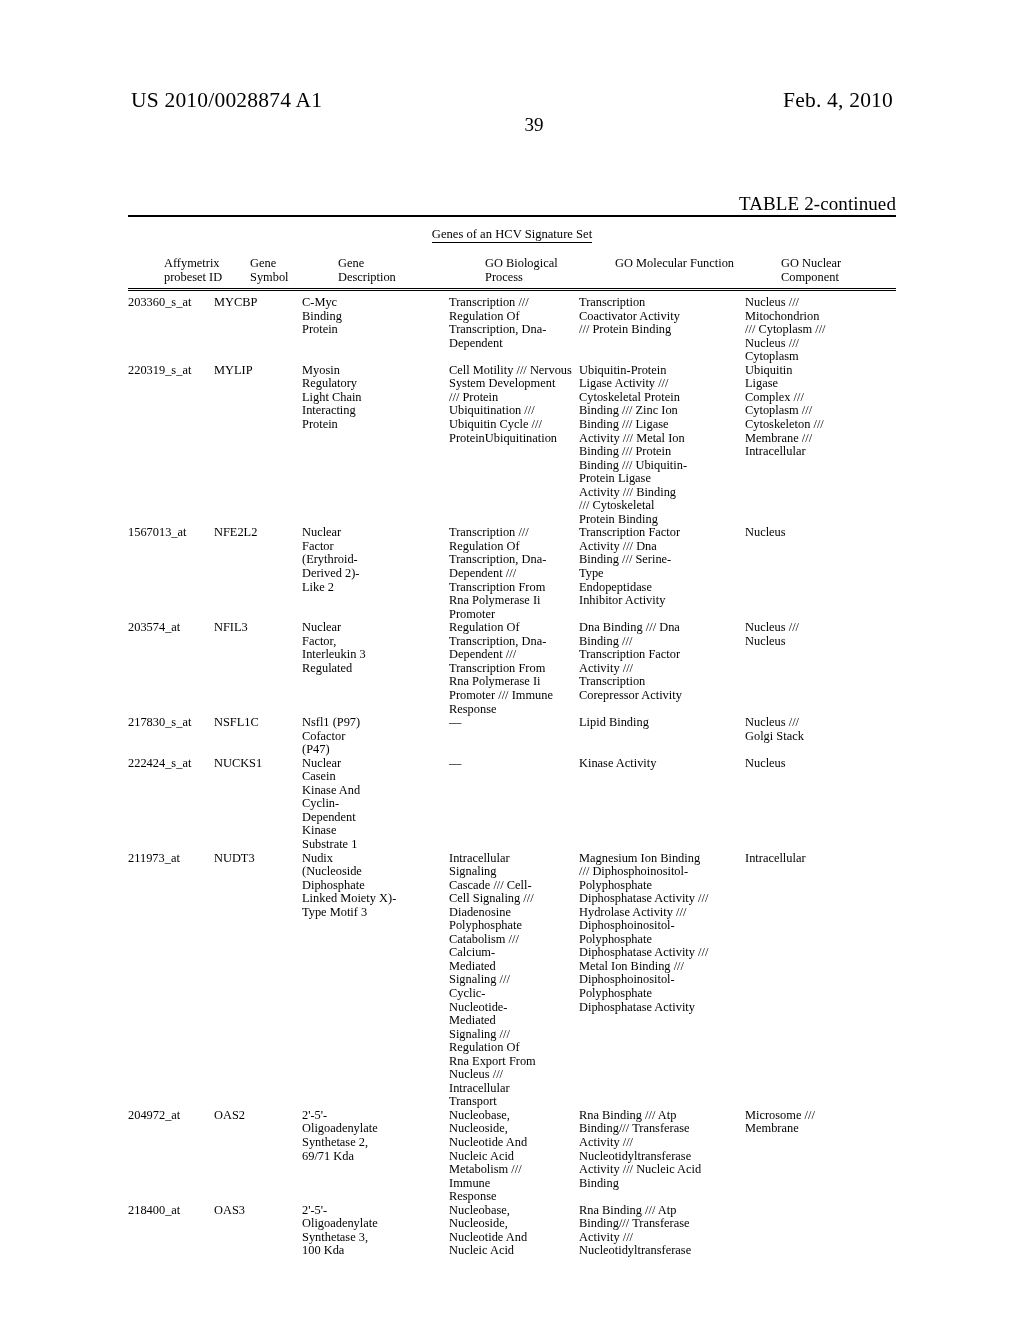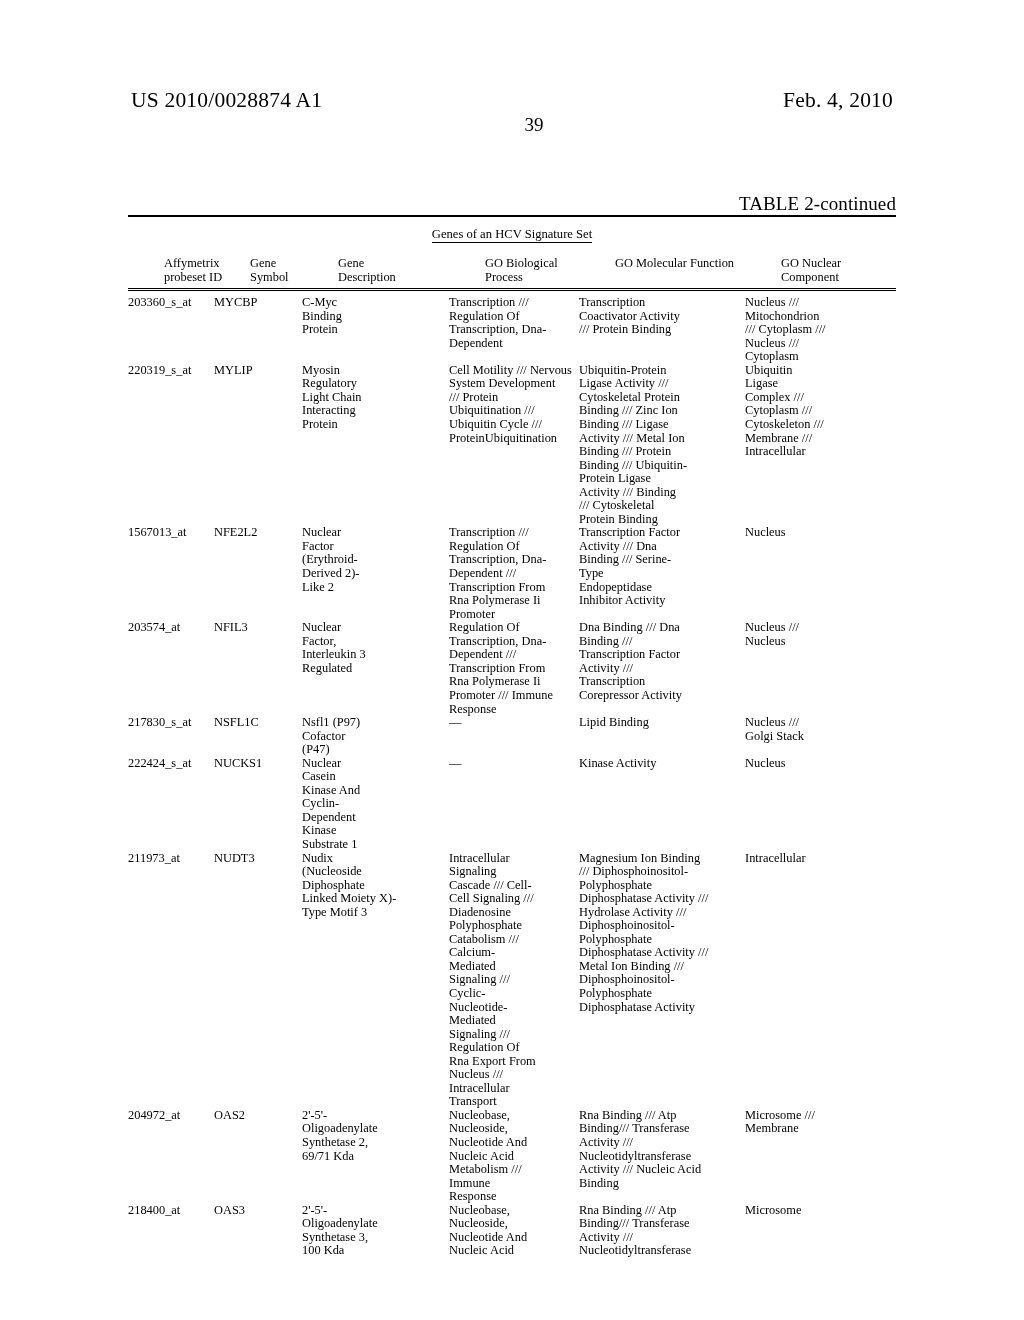--- a/index.html
+++ b/index.html
@@ -320,18 +320,17 @@
 Synthetase 3,
 100 Kda</div>
           <div class="cell">Nucleobase,
 Nucleoside,
 Nucleotide And
 Nucleic Acid</div>
           <div class="cell">Rna Binding /// Atp
 Binding/// Transferase
 Activity ///
 Nucleotidyltransferase</div>
-          <div class="cell">Microsome</div>
         </div>
       </div>
   </div>
 
 </div>
 
 </body></html>

